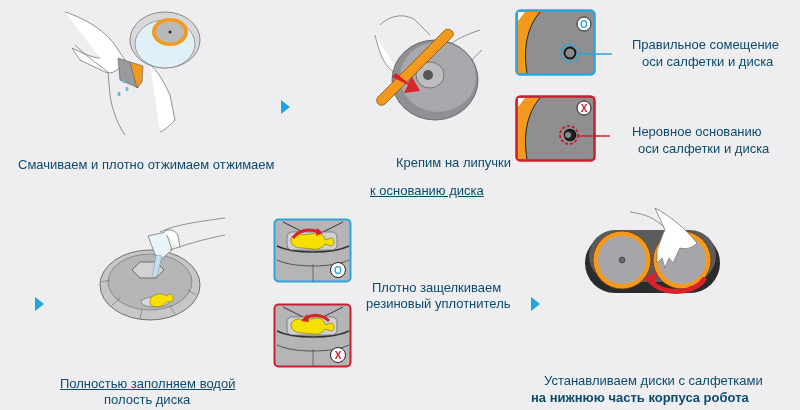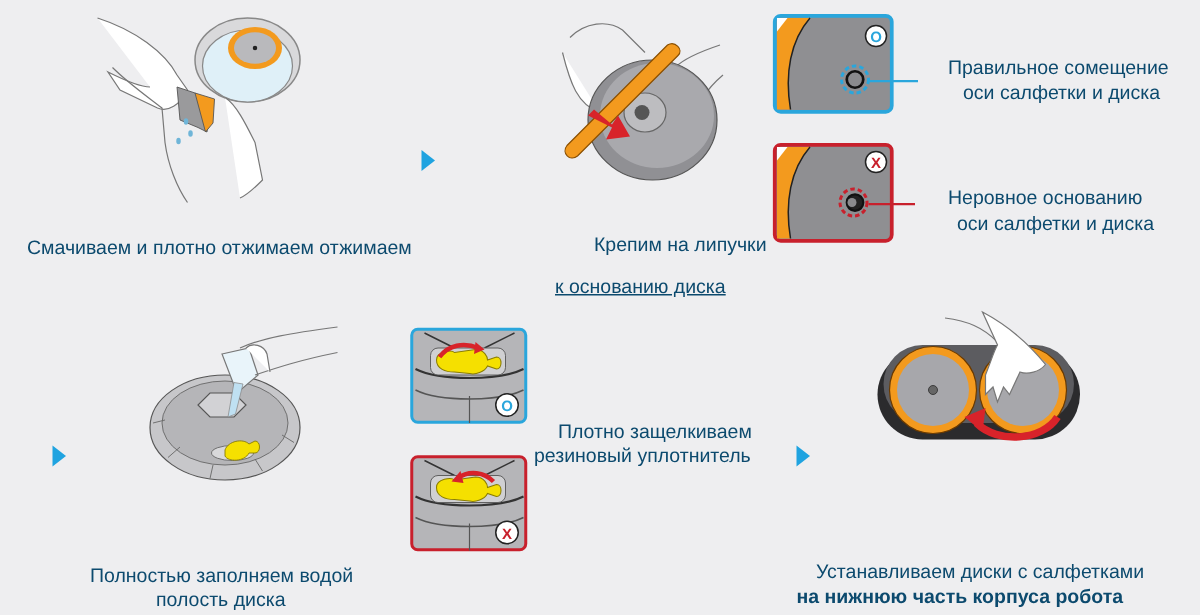--- a/index.html
+++ b/index.html
@@ -120,21 +120,21 @@
 
   <path d="M50,90 C52,84 62,82 66,86 L70,84 C74,84 74,92 70,92 L66,92 C63,98 52,98 50,94 Z" fill="#f5e000" stroke="#8a7d00" stroke-width="0.6"></path>
 
   <path d="M48,26 L66,22 L72,40 L58,52 Z" fill="#e9f4fa" stroke="#777" stroke-width="0.8"></path>
   <path d="M56,45 L52,68 L57,66 L62,46 Z" fill="#bfe0f2" stroke="#888" stroke-width="0.5"></path>
 
   <path d="M60,22 C75,15 95,12 125,8" fill="none" stroke="#777" stroke-width="0.8"></path>
   <path d="M70,40 C85,35 100,30 125,25" fill="none" stroke="#777" stroke-width="0.8"></path>
   <path d="M64,22 C68,18 76,20 78,26 L80,38" fill="#fff" stroke="#777" stroke-width="0.8"></path>
 </svg>
-<div class="caption" style="left:60px;top:375px;">Полностью заполняем водой</div>
+<div class="caption" style="left:60px;top:375px;text-decoration:underline;">Полностью заполняем водой</div>
 <div class="caption" style="left:104px;top:391px;">полость диска</div>
 
 <svg width="80" height="66" style="left:273px;top:218px;">
   <rect x="1.5" y="1.5" width="76" height="62" rx="4" fill="#b5b5b8" stroke="#2aa6dc" stroke-width="2"></rect>
   <path d="M4,28 C20,36 60,36 76,28" fill="none" stroke="#333" stroke-width="1.4"></path>
   <path d="M4,42 C20,50 60,50 76,42" fill="none" stroke="#555" stroke-width="1"></path>
   <path d="M10,4 L30,14 M70,4 L50,14" stroke="#333" stroke-width="1"></path>
   <line x1="40" y1="46" x2="40" y2="64" stroke="#555" stroke-width="0.8"></line>
   <rect x="14" y="14" width="50" height="18" rx="5" fill="#d0d0d2" stroke="#555" stroke-width="0.6"></rect>
   <path d="M18,22 C18,16 28,15 30,17 L44,15 C50,15 52,20 52,22 L58,20 C62,20 62,28 58,28 L52,26 C50,30 44,32 40,31 L30,30 C24,30 18,28 18,22 Z" fill="#f5e000" stroke="#8a7d00" stroke-width="0.7"></path>
@@ -151,21 +151,21 @@
   <path d="M10,4 L30,14 M70,4 L50,14" stroke="#333" stroke-width="1"></path>
   <line x1="40" y1="46" x2="40" y2="64" stroke="#555" stroke-width="0.8"></line>
   <rect x="14" y="14" width="50" height="18" rx="5" fill="#d0d0d2" stroke="#555" stroke-width="0.6"></rect>
   <path d="M18,22 C18,16 28,15 30,17 L44,15 C50,15 52,20 52,22 L58,20 C62,20 62,28 58,28 L52,26 C50,30 44,32 40,31 L30,30 C24,30 18,28 18,22 Z" fill="#f5e000" stroke="#8a7d00" stroke-width="0.7"></path>
   <path d="M56,18 C50,12 40,10 32,16" fill="none" stroke="#d8232a" stroke-width="3"></path>
   <polygon points="34,11 28,18 36,19" fill="#d8232a"></polygon>
   <circle cx="65" cy="52" r="7.5" fill="#fff" stroke="#222" stroke-width="1"></circle>
   <text class="badge-text" x="65" y="56" text-anchor="middle" fill="#c8202c">X</text>
 </svg>
 <div class="caption" style="left:372px;top:279px;">Плотно защелкиваем</div>
-<div class="caption" style="left:356px;top:295px;">резиновый уплотнитель</div>
+<div class="caption" style="left:366px;top:295px;">резиновый уплотнитель</div>
 
 <div class="arrow" style="left:531px;top:297px;"></div>
 <svg width="140" height="90" style="left:585px;top:208px;">
 
   <rect x="0" y="25" width="135" height="60" rx="30" fill="#2b2b2d"></rect>
   <rect x="4" y="22" width="127" height="52" rx="26" fill="#5c5c60"></rect>
 
   <circle cx="37" cy="52" r="29" fill="#f39a1e" stroke="#6a3a00" stroke-width="0.8"></circle>
   <circle cx="37" cy="52" r="24" fill="#a7a7ab"></circle>
   <circle cx="37" cy="52" r="3" fill="#666" stroke="#333" stroke-width="0.6"></circle>

